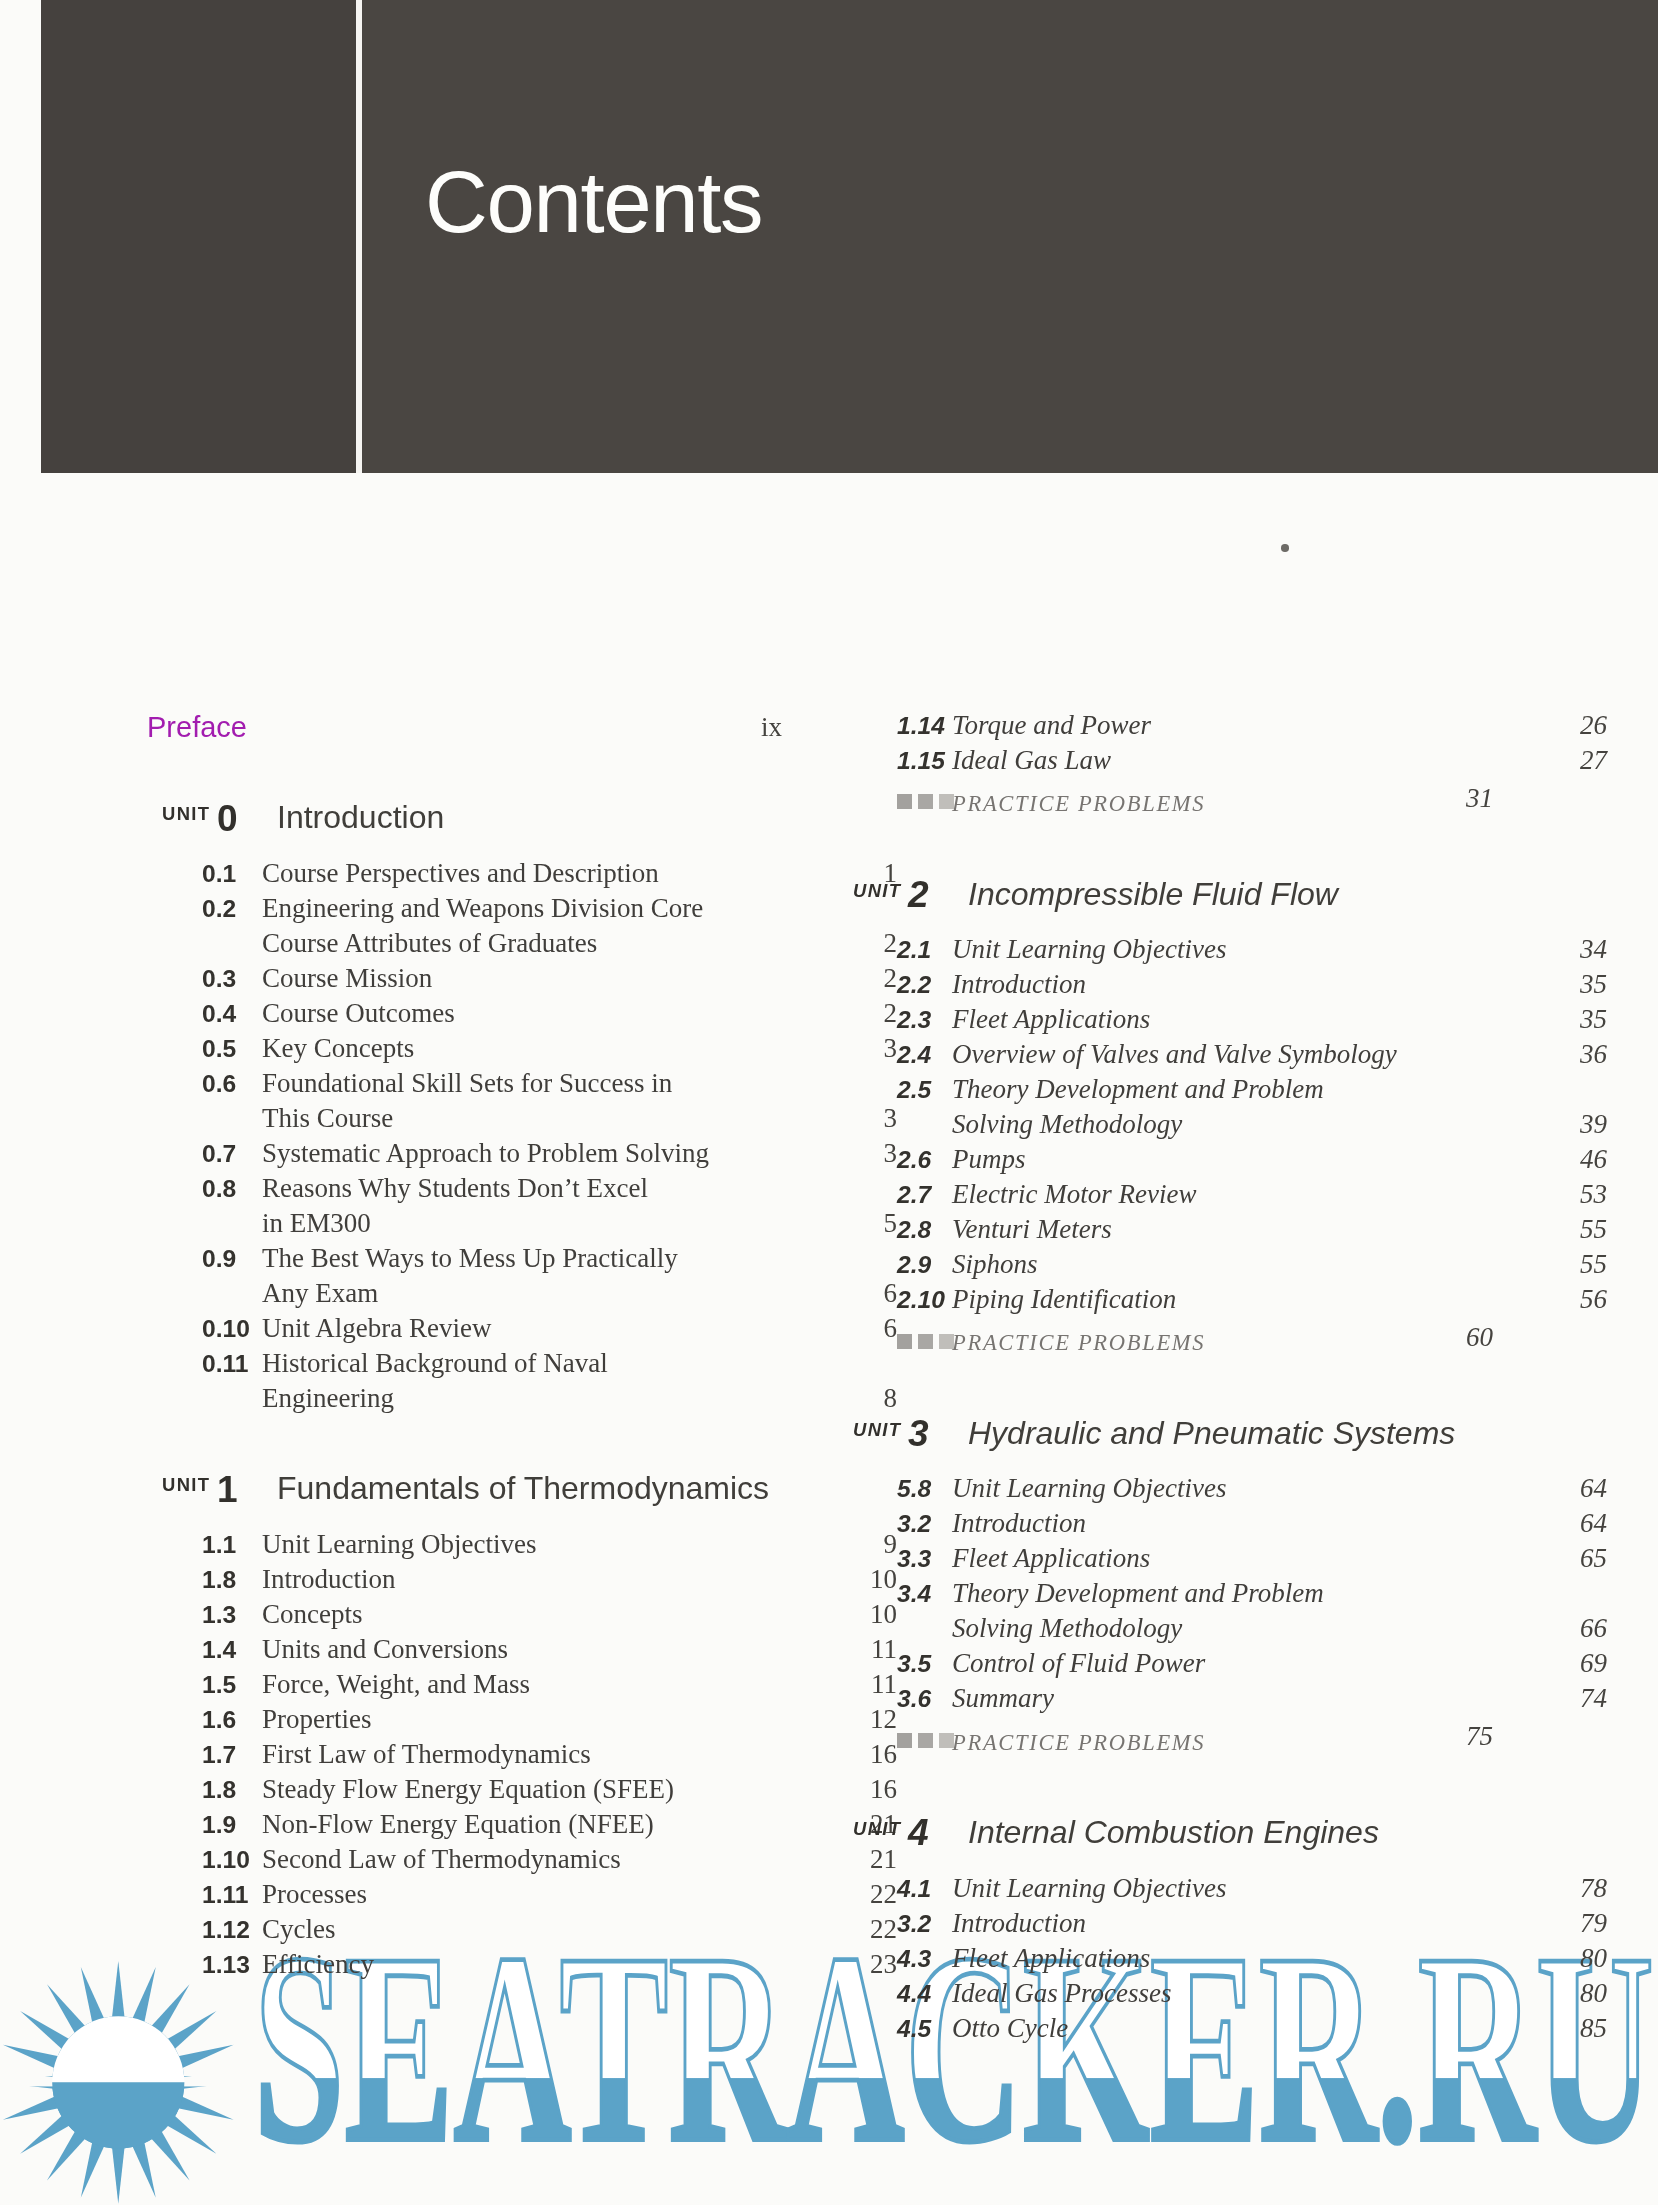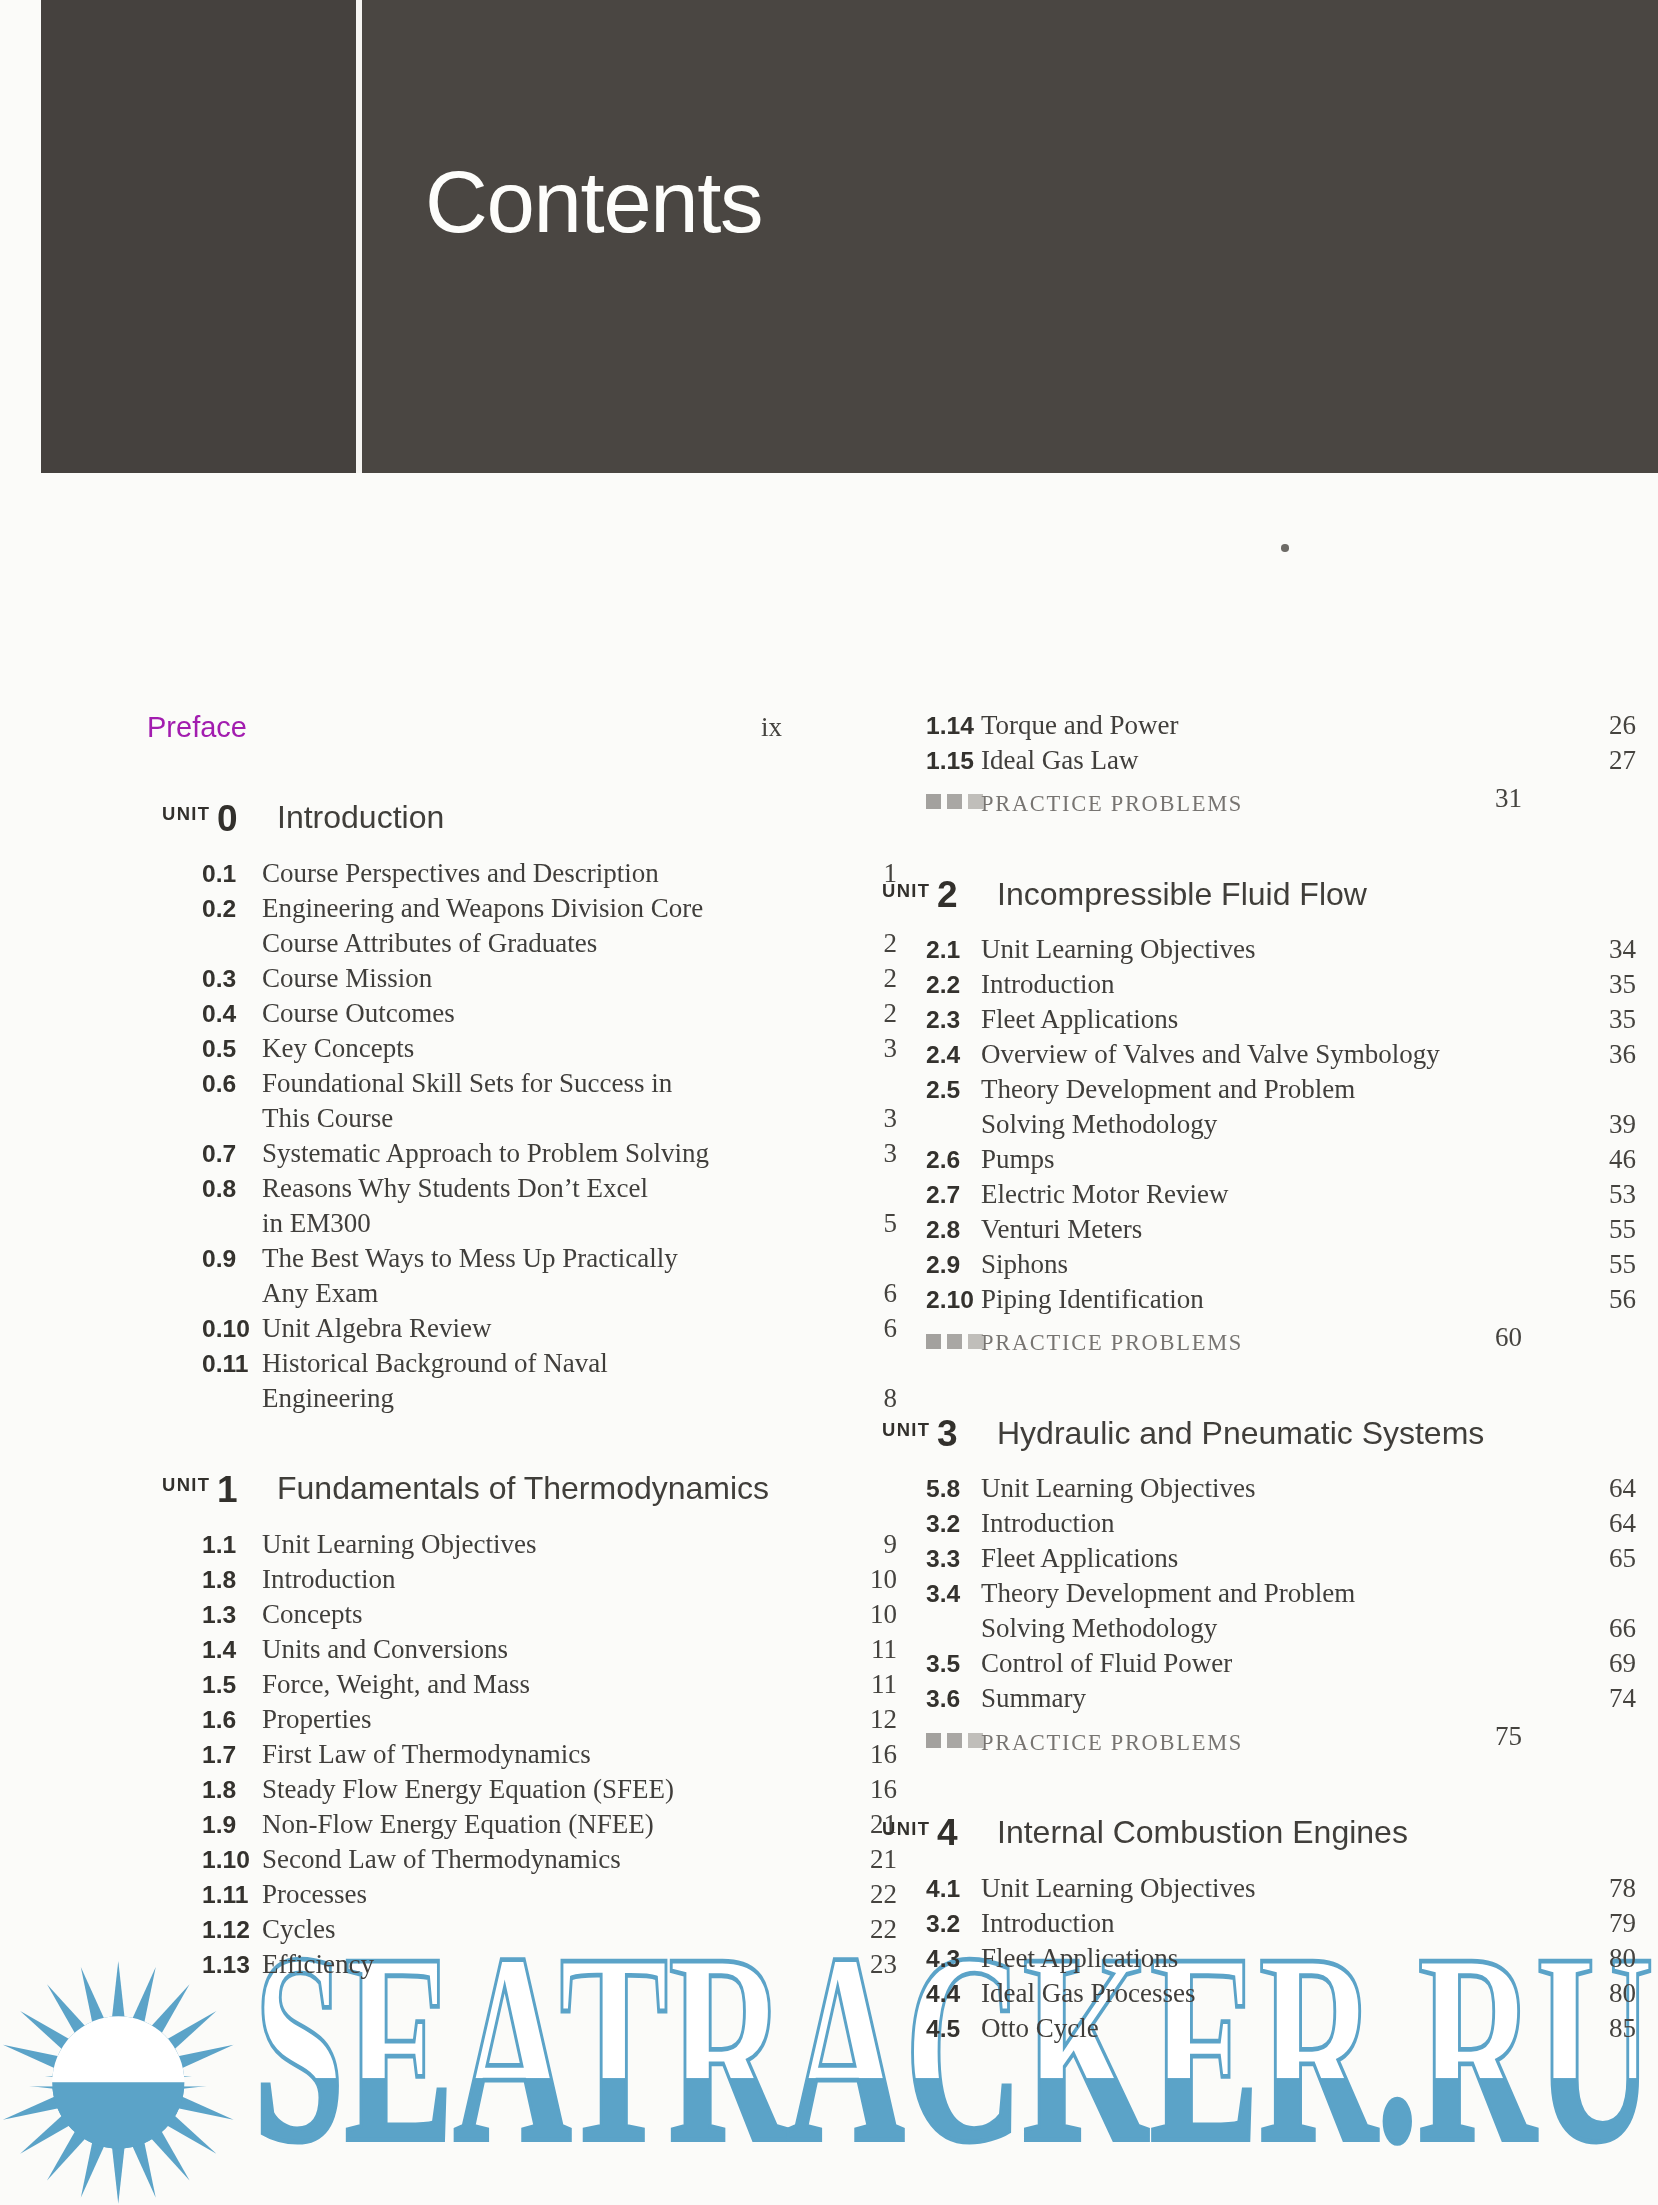--- a/index.html
+++ b/index.html
@@ -34,21 +34,21 @@
     position:absolute;left:1281px;top:544px;width:7.5px;height:7.5px;
     border-radius:50%;background:#55524e;opacity:.85;filter:blur(0.7px);
   }
 
   
   #wmsvg{position:absolute;left:0;top:1897px;z-index:1;}
 
   
   .col{position:absolute;z-index:2;}
   #col1{left:147px;top:710px;width:635px;}
-  #col2{left:867px;top:708px;width:655px;}
+  #col2{left:838px;top:708px;width:655px;font-style:italic;}
 
   .entry{position:relative;width:100%;line-height:35px;font-size:27px;color:#403e3b;}
 
   
   .e-front{height:35px;}
   .e-front .flabel{
     font-family:"Liberation Sans", sans-serif;font-weight:400;
     font-size:29px;color:#a21caf;
   }
   .e-front .pg{position:absolute;right:0;bottom:0;}

